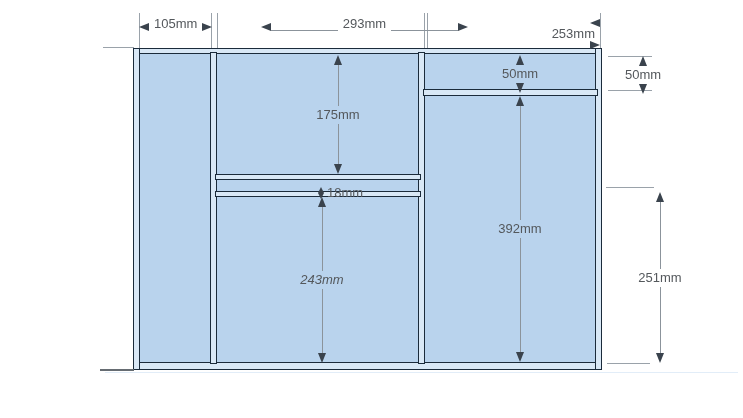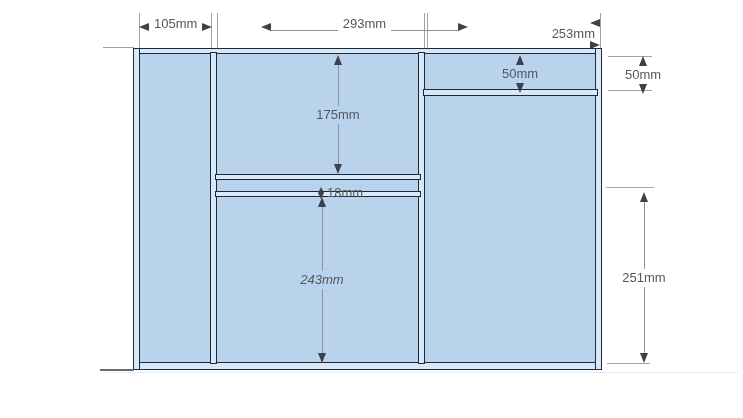--- a/index.html
+++ b/index.html
@@ -91,21 +91,21 @@
   <div class="xline" style="left:608px;top:56px;width:44px;height:1px;"></div>
   <div class="xline" style="left:608px;top:90px;width:44px;height:1px;"></div>
   <div class="xline" style="left:606px;top:187px;width:48px;height:1px;"></div>
   <div class="xline" style="left:607px;top:363px;width:43px;height:1px;"></div>
 
   <div class="vdim" style="left:621px;top:56px;width:44px;height:33px;">
     <div class="ar-up"></div>
     <span class="lbl">50mm</span>
     <div class="ar-down"></div>
   </div>
-  <div class="vdim" style="left:622px;top:192px;width:44px;height:171px;">
+  <div class="vdim" style="left:638px;top:192px;width:44px;height:171px;">
     <div class="ar-up"></div>
     <div class="seg"></div>
     <span class="lbl">251mm</span>
     <div class="seg"></div>
     <div class="ar-down"></div>
   </div>
 
   <div class="vdim" style="left:300px;top:55px;width:44px;height:119px;margin-left:16px;">
     <div class="ar-up"></div>
     <div class="seg"></div>
@@ -128,16 +128,23 @@
     <span class="lbl">243mm</span>
     <div class="seg"></div>
     <div class="ar-down"></div>
   </div>
 
   <div class="vdim" style="left:498px;top:55px;width:44px;height:33px;">
     <div class="ar-up"></div>
     <span class="lbl">50mm</span>
     <div class="ar-down"></div>
   </div>
+  <div class="vdim" style="left:498px;top:96px;width:44px;height:266px;">
+    <div class="ar-up"></div>
+    <div class="seg"></div>
+    <span class="lbl">392mm</span>
+    <div class="seg"></div>
+    <div class="ar-down"></div>
+  </div>
 
   <div class="xline faint" style="left:105px;top:372px;width:633px;height:1px;"></div>
 
 </div>
 
 </body></html>

